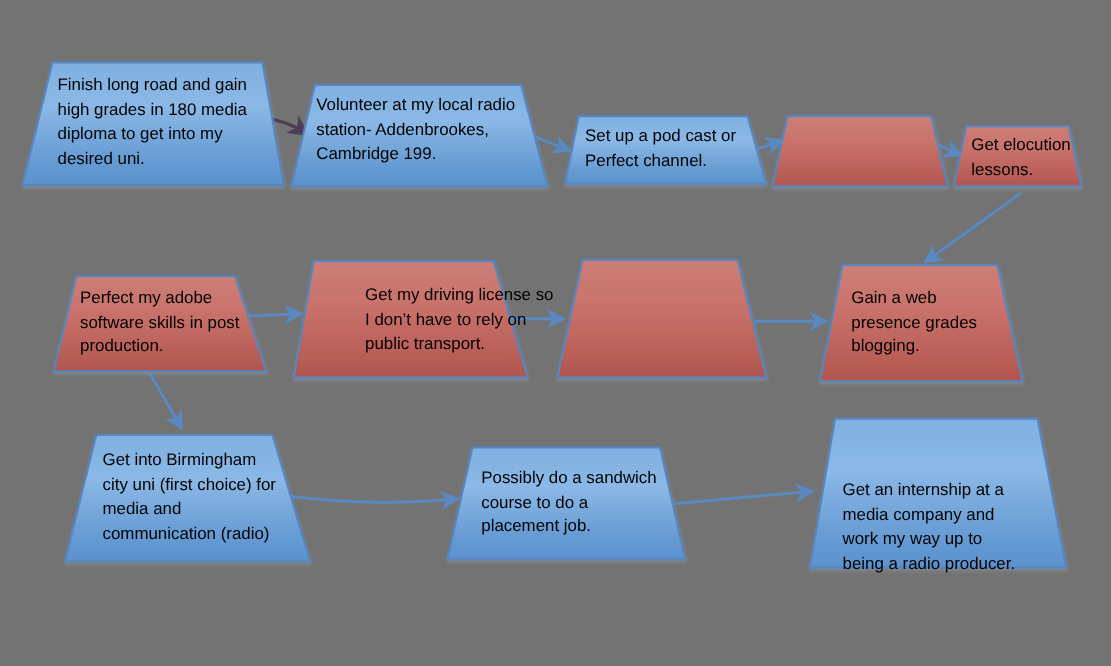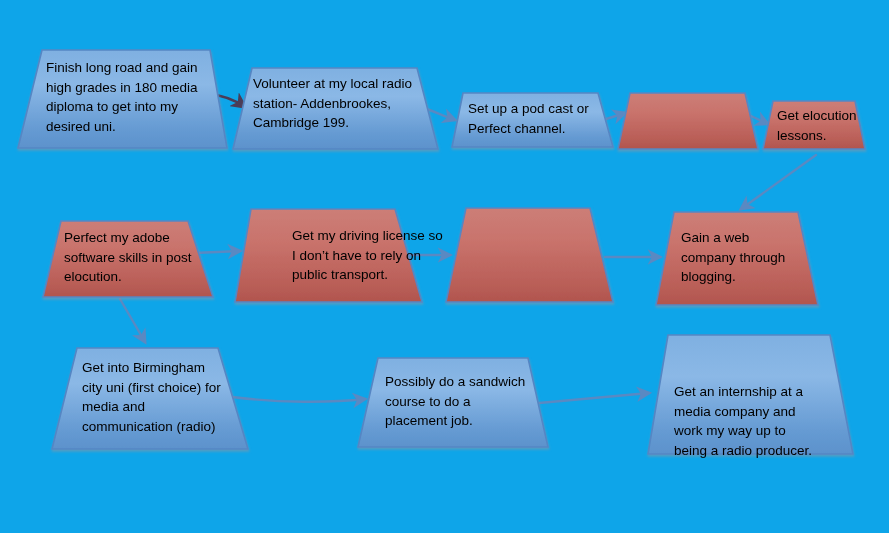--- a/index.html
+++ b/index.html
@@ -1,20 +1,20 @@
 <!DOCTYPE html>
 <html><head>
 <meta charset="utf-8">
 <style>
   html, body { margin: 0; padding: 0; background: #ffffff; }
   .canvas {
     position: relative;
     width: 889px;
     height: 533px;
-    background: #0ea5e9;
+    background: #737373;
     overflow: hidden;
     font-family: "Liberation Sans", sans-serif;
   }
   .canvas svg { position: absolute; left: 0; top: 0; }
   .node-label {
     position: absolute;
     font-size: 13.5px;
     line-height: 19.5px;
     color: #000000;
     white-space: pre-line;
@@ -87,26 +87,26 @@
 desired uni.</div>
   <div class="node-label" style="left:253px; top:74px;  width:195px;">Volunteer at  my local radio
 station- Addenbrookes,
 Cambridge 199.</div>
   <div class="node-label" style="left:468px; top:99px;  width:150px;">Set up a pod cast or
 Perfect channel.</div>
   <div class="node-label" style="left:777px; top:106px; width:100px;">Get elocution
 lessons.</div>
   <div class="node-label" style="left:64px;  top:228px; width:160px;">Perfect my adobe
 software skills in post
-elocution.</div>
+production.</div>
   <div class="node-label" style="left:256px; top:226px; width:175px;margin-left:36px;">Get my driving license so
 I don’t have to rely on
 public transport.</div>
   <div class="node-label" style="left:681px; top:228px; width:130px;">Gain a web
-company through
+presence grades
 blogging.</div>
   <div class="node-label" style="left:82px;  top:358px; width:170px;">Get into Birmingham
 city uni (first choice) for
 media and
 communication (radio)</div>
   <div class="node-label" style="left:385px; top:372px; width:160px;">Possibly do a sandwich
 course to do a
 placement job.</div>
   <div class="node-label" style="left:674px; top:350px; width:170px;margin-top:32px;">Get an internship at a
 media company and

